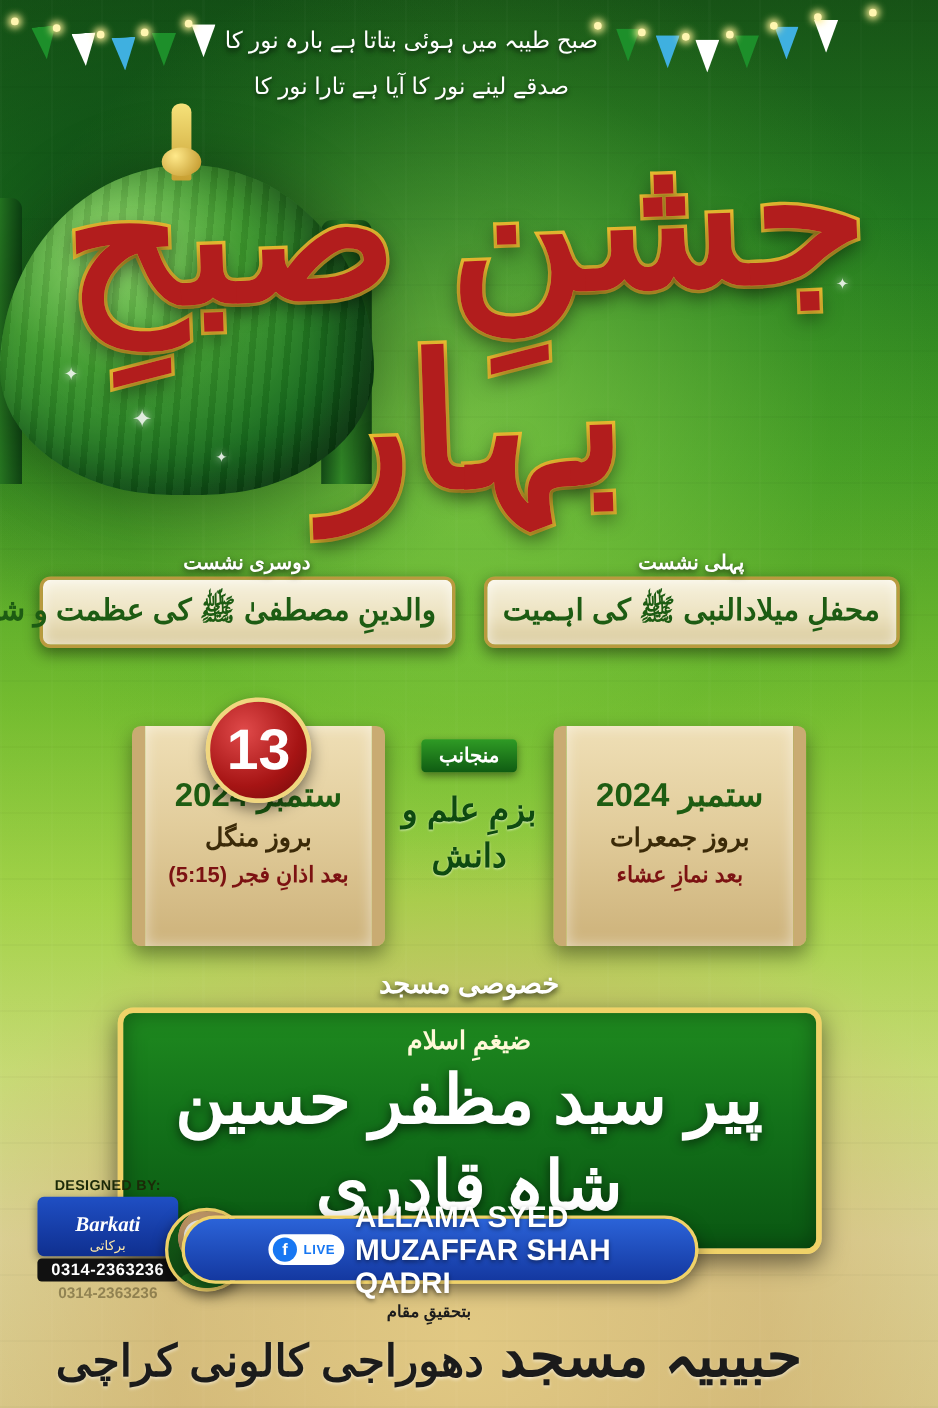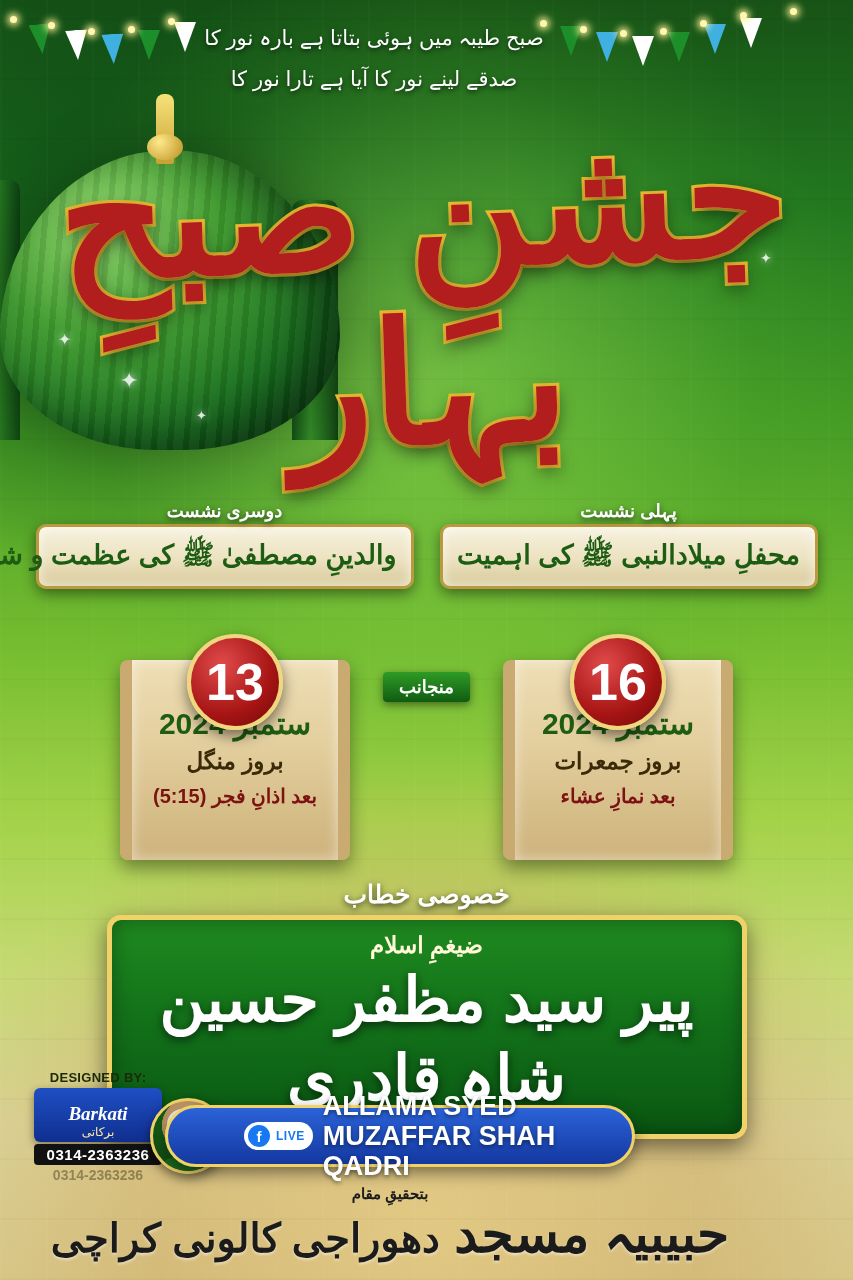--- a/index.html
+++ b/index.html
@@ -389,44 +389,44 @@
       <div class="session-box">محفلِ میلادالنبی ﷺ کی اہمیت</div>
     </div>
     <div class="session">
       <div class="session-label">دوسری نشست</div>
       <div class="session-box">والدینِ مصطفیٰ ﷺ کی عظمت و شان</div>
     </div>
   </div>
 
   <div class="scrolls">
     <div class="scroll right">
-      <div class="badge-num">16</div>
       <div class="scroll-inner">
         <div class="scroll-date">ستمبر 2024</div>
         <div class="scroll-day">بروز جمعرات</div>
         <div class="scroll-time">بعد نمازِ عشاء</div>
       </div>
     </div>
 
     <div class="center-ribbon">
       <span class="ribbon-tag">منجانب</span>
+      <div class="ribbon-text">بزمِ علم و دانش</div>
     </div>
 
     <div class="scroll left">
       <div class="badge-num">13</div>
       <div class="scroll-inner">
         <div class="scroll-date">ستمبر 2024</div>
         <div class="scroll-day">بروز منگل</div>
         <div class="scroll-time">بعد اذانِ فجر (5:15)</div>
       </div>
     </div>
   </div>
 
   <div class="speaker-wrap">
-    <div class="speaker-kicker">خصوصی خطاب</div>
+    <div class="speaker-kicker">خصوصی مسجد</div>
     <div class="speaker-panel">
       <div class="speaker-title">ضیغمِ اسلام</div>
       <div class="speaker-name">پیر سید مظفر حسین شاہ قادری</div>
     </div>
   </div>
 
   <div class="designer">
     <div class="designer-label">DESIGNED BY:</div>
     <div class="designer-box">
       <div class="designer-name">Barkati</div>

